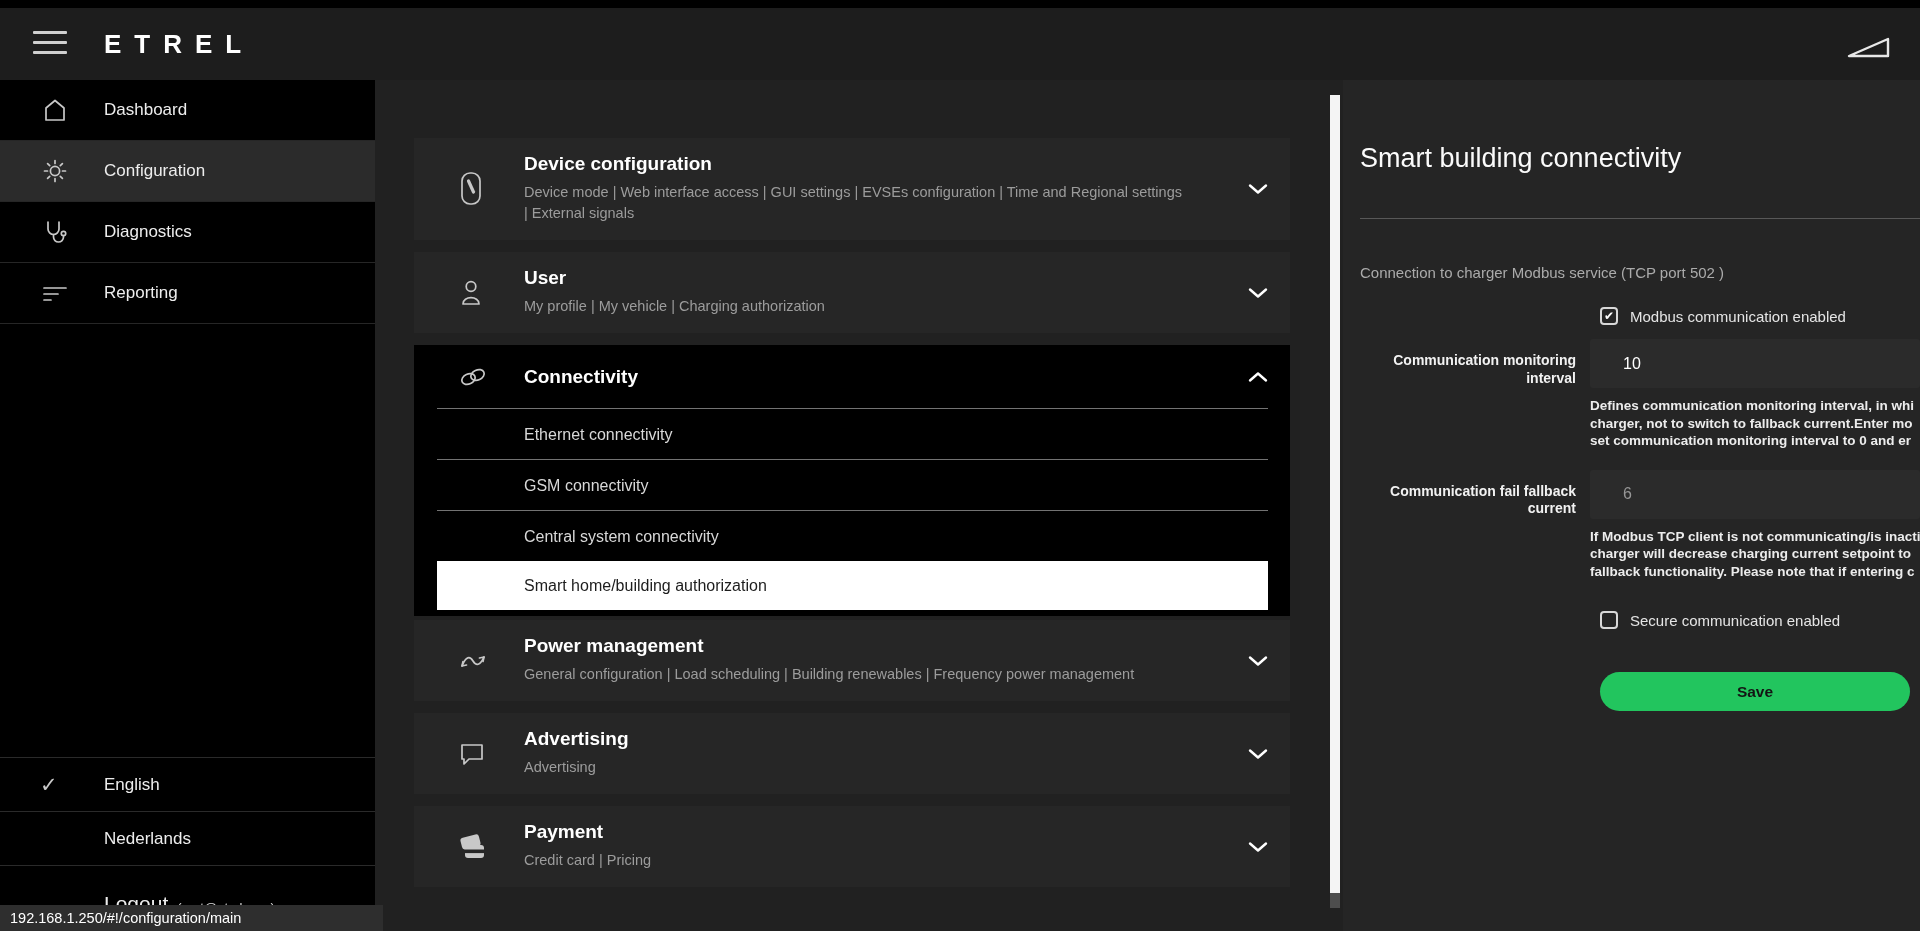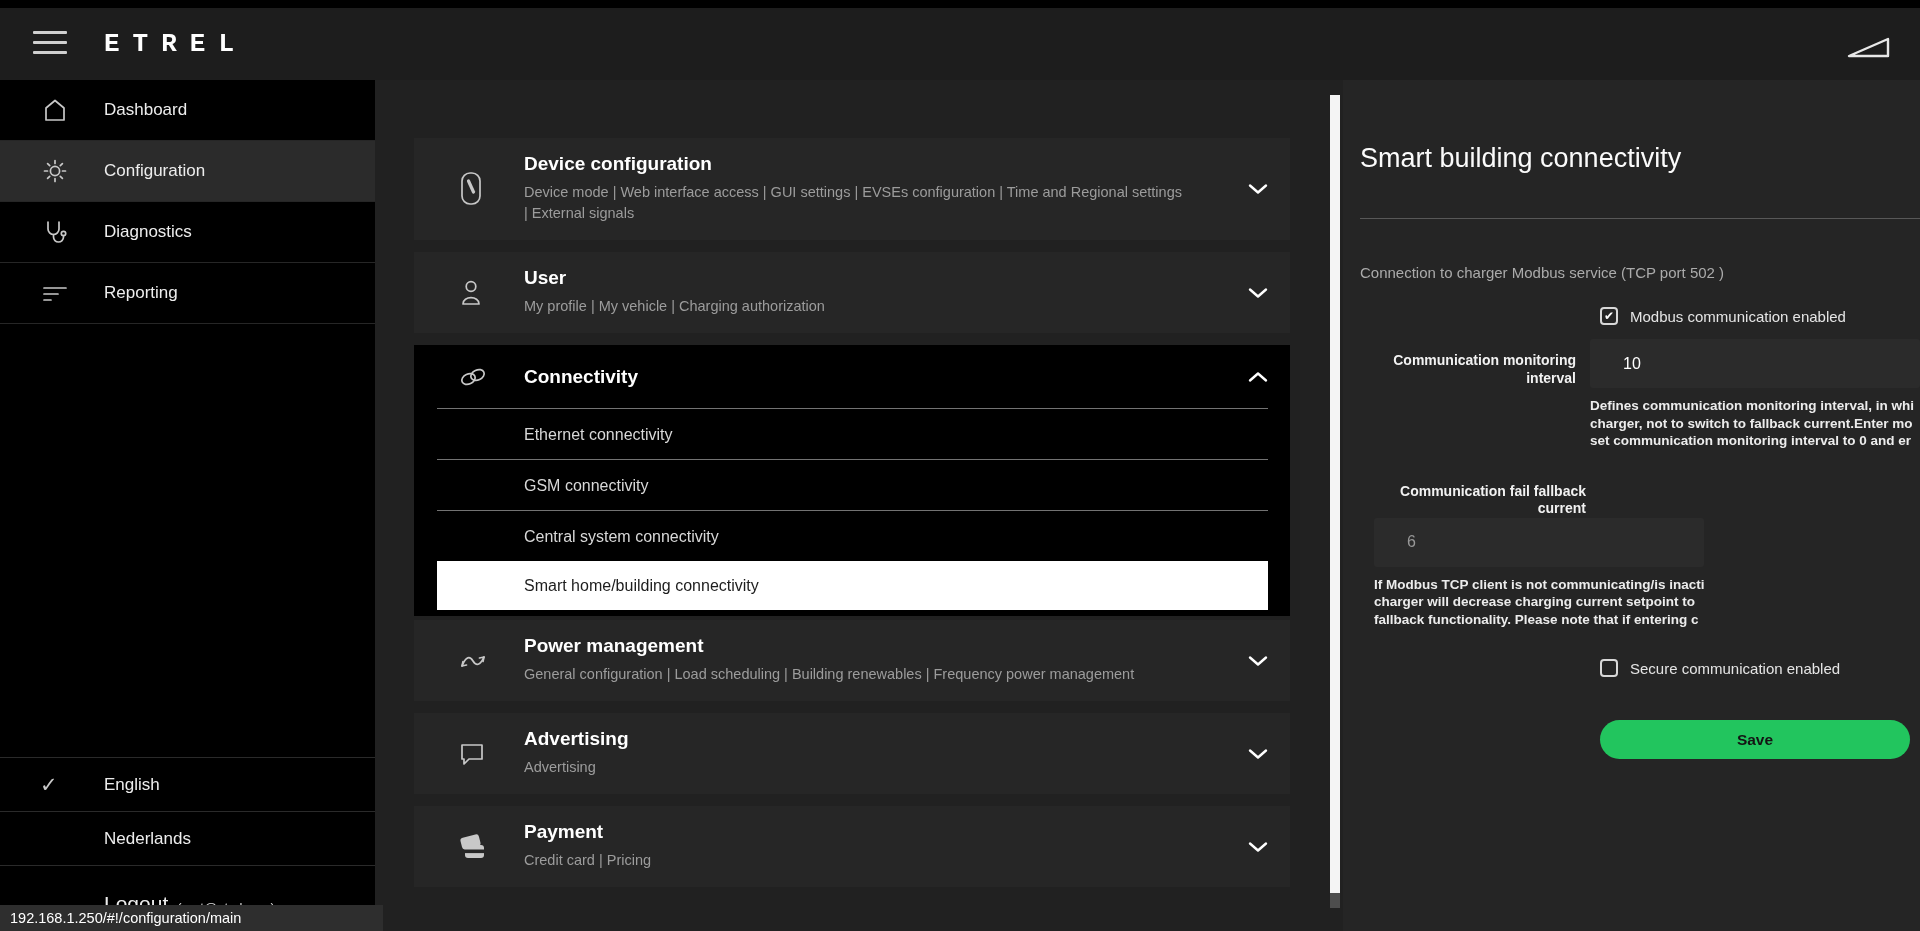--- a/index.html
+++ b/index.html
@@ -2,21 +2,21 @@
 <html><head>
 <meta charset="utf-8">
 <style>
   * { margin:0; padding:0; box-sizing:border-box; }
   html,body { width:1920px; height:931px; overflow:hidden; background:#212121;
               font-family:"Liberation Sans", sans-serif; }
   svg { display:block; }
 
   
   .topstrip { position:absolute; top:0; left:0; width:1920px; height:8px; background:#000; z-index:5;}
-  .topbar { position:absolute; top:8px; left:0; width:1920px; height:72px; background:#1d1d1d; z-index:5;font-family:Liberation Mono, monospace;}
+  .topbar { position:absolute; top:8px; left:0; width:1920px; height:72px; background:#1d1d1d; z-index:5;}
   .hamburger { position:absolute; left:33px; top:23px; width:34px; cursor:pointer; }
   .hamburger div { height:3px; background:#cfcfcf; margin-bottom:7px; border-radius:1px; }
   .logo { position:absolute; left:104px; top:0; height:72px; line-height:72px; color:#fff;
           font-size:26px; font-weight:bold; letter-spacing:13px; }
   .tri-icon { position:absolute; right:28px; top:26px; }
 
   
   .sidebar { position:absolute; left:0; top:80px; width:375px; height:851px; background:#000; z-index:4;}
   .nav-item { height:61px; display:flex; align-items:center; position:relative;
               border-bottom:1px solid #262626; color:#ededed; font-size:17px; cursor:pointer; }
@@ -66,21 +66,21 @@
   .field { display:flex; margin-top:14px; }
   .f-label { width:226px; text-align:right; font-weight:bold; font-size:14px;
              line-height:17.5px; color:#f2f2f2; padding-top:13px; }
   .f-ctrl { margin-left:14px; width:330px; }
   .f-input { width:330px; height:49px; background:#2b2b2b; border:none; border-radius:3px;
              color:#fff; font-size:16px; padding-left:33px; font-family:"Liberation Sans",sans-serif; }
   .f-input.dim { color:#979797; }
   .f-desc { margin-top:9px; width:330px; }
   .f-desc div { white-space:nowrap; overflow:hidden; font-size:13.5px; font-weight:bold;
                 color:#ececec; line-height:17.5px; }
-  .field2 { margin-top:20px;flex-direction:column; }
+  .field2 { margin-top:20px; }
   .chk-row2 { margin-top:31px; }
   .save-btn { margin-left:240px; margin-top:43px; width:310px; height:39px; background:#22c55e;
               border:none; border-radius:20px; font-weight:bold; font-size:15.5px; color:#141414;
               font-family:"Liberation Sans",sans-serif; cursor:pointer; display:block; }
 
   .ico { stroke:#c8c8c8; fill:none; stroke-width:1.7; stroke-linecap:round; stroke-linejoin:round; }
 </style>
 </head>
 <body>
 
@@ -205,21 +205,21 @@
       <span class="chev">
         <svg width="20" height="11">
             <polyline points="2,9 10,2 18,9" style="fill:none;stroke:#fff;stroke-width:2.4;stroke-linecap:round;stroke-linejoin:round"></polyline>
           </svg>
       </span>
     </div>
     <div class="conn-items">
       <div class="conn-item">Ethernet connectivity</div>
       <div class="conn-item">GSM connectivity</div>
       <div class="conn-item">Central system connectivity</div>
-      <div class="conn-item selected">Smart home/building connectivity</div>
+      <div class="conn-item selected">Smart home/building authorization</div>
     </div>
   </div>
 
   <div class="acc-row">
     <span class="acc-icon">
       <svg class="ico" width="30" height="24">
         <path d="M4,17 C8,7 12,7 15,12 C18,17 22,17 26,8"></path>
         <path d="M4,17 L8.5,16 M4,17 L5,12.5 M26,8 L21.5,9 M26,8 L25,12.5"></path>
       </svg>
     </span>

